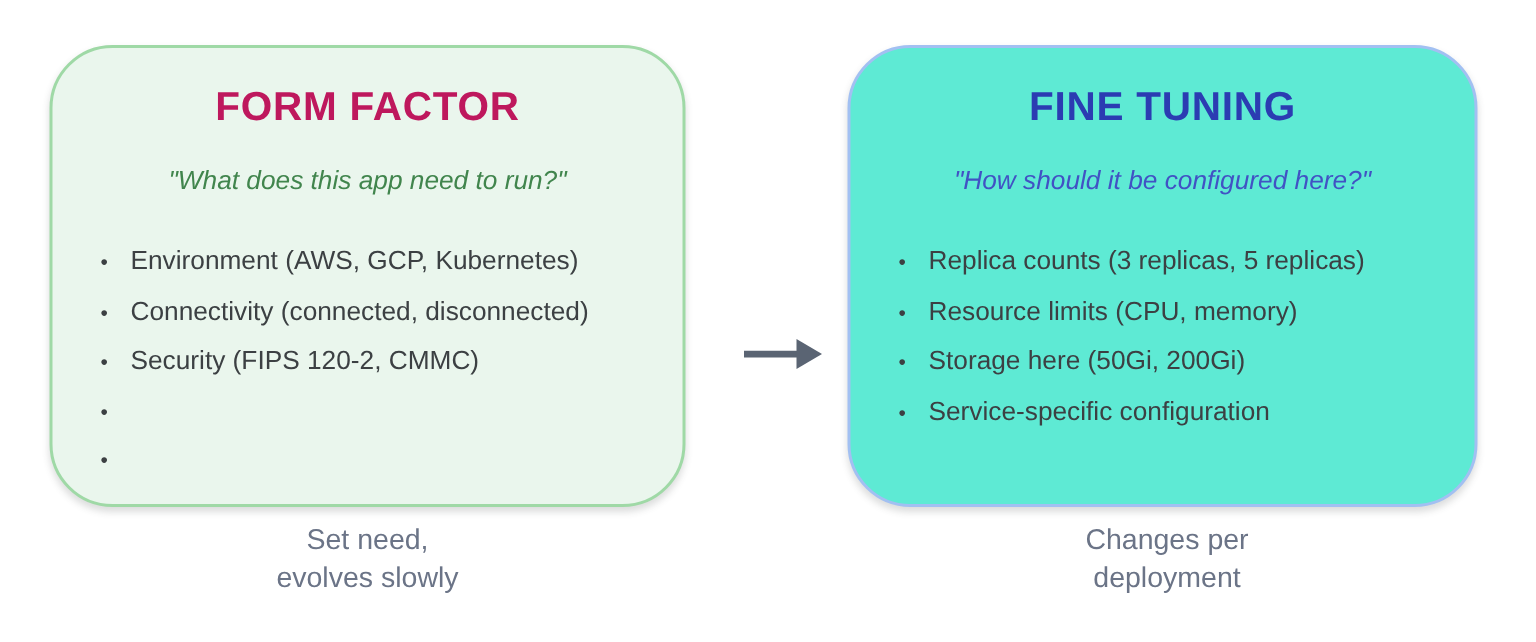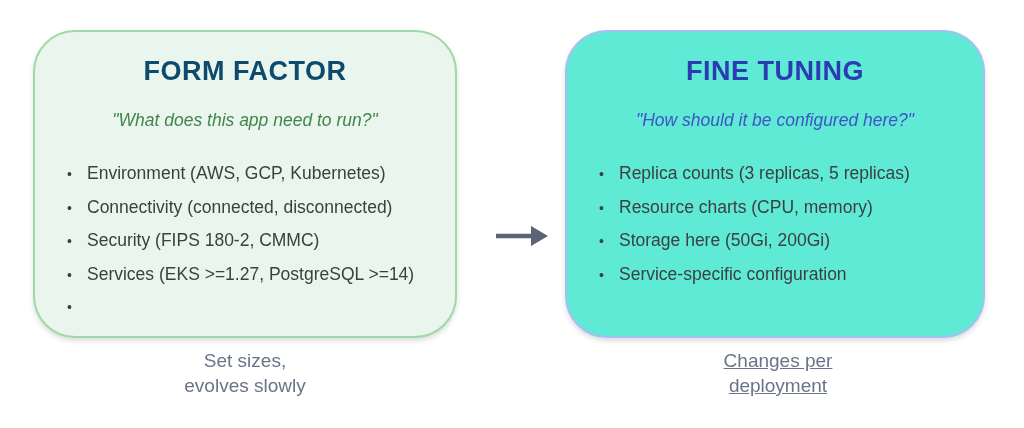--- a/index.html
+++ b/index.html
@@ -36,21 +36,21 @@
     background: #5eead4;
     border-color: #a2c0f2;
   }
   .card-title {
     margin-top: 24px;
     text-align: center;
     font-size: 27px;
     font-weight: 700;
     letter-spacing: 0.5px;
   }
-  .form-factor .card-title { color: #0c4a6e; }
+  .form-factor .card-title { color: #be185d; }
   .fine-tuning .card-title { color: #2b3cb2; }
   .card-subtitle {
     margin-top: 23px;
     text-align: center;
     font-size: 17.5px;
     font-style: italic;
   }
   .form-factor .card-subtitle { color: #41854d; }
   .fine-tuning .card-subtitle { color: #4152c4; }
   ul.card-list {
@@ -81,46 +81,45 @@
   .caption {
     position: absolute;
     top: 348px;
     width: 260px;
     text-align: center;
     font-size: 19px;
     line-height: 25px;
     color: #6b7487;
   }
   .caption.left { left: 115px; }
-  .caption.right { left: 648px; text-decoration: underline; }
+  .caption.right { left: 648px; }
 </style>
 </head>
 <body>
 
 <div class="canvas">
 
   <div class="card form-factor">
     <div class="card-title">FORM FACTOR</div>
     <div class="card-subtitle">"What does this app need to run?"</div>
     <ul class="card-list">
         <li>
           <span class="bullet">•</span>
           <span>Environment (AWS, GCP, Kubernetes)</span>
         </li>
         <li>
           <span class="bullet">•</span>
           <span>Connectivity (connected, disconnected)</span>
         </li>
         <li>
           <span class="bullet">•</span>
-          <span>Security (FIPS 180-2, CMMC)</span>
+          <span>Security (FIPS 120-2, CMMC)</span>
         </li>
         <li>
           <span class="bullet">•</span>
-          <span>Services (EKS &gt;=1.27, PostgreSQL &gt;=14)</span>
         </li>
         <li>
           <span class="bullet">•</span>
         </li>
       </ul>
   </div>
 
   <div class="arrow-wrap">
     <svg width="56" height="28" viewBox="0 0 56 28" aria-hidden="true">
       <line x1="2" y1="14" x2="40" y2="14" stroke="#5a6473" stroke-width="4.5"></line>
@@ -131,35 +130,35 @@
   <div class="card fine-tuning">
     <div class="card-title">FINE TUNING</div>
     <div class="card-subtitle">"How should it be configured here?"</div>
     <ul class="card-list">
         <li>
           <span class="bullet">•</span>
           <span>Replica counts (3 replicas, 5 replicas)</span>
         </li>
         <li>
           <span class="bullet">•</span>
-          <span>Resource charts (CPU, memory)</span>
+          <span>Resource limits (CPU, memory)</span>
         </li>
         <li>
           <span class="bullet">•</span>
           <span>Storage here (50Gi, 200Gi)</span>
         </li>
         <li>
           <span class="bullet">•</span>
           <span>Service-specific configuration</span>
         </li>
       </ul>
   </div>
 
   <div class="caption left">
-    <div>Set sizes,</div>
+    <div>Set need,</div>
     <div>evolves slowly</div>
   </div>
 
   <div class="caption right">
     <div>Changes per</div>
     <div>deployment</div>
   </div>
 
 </div>
 

